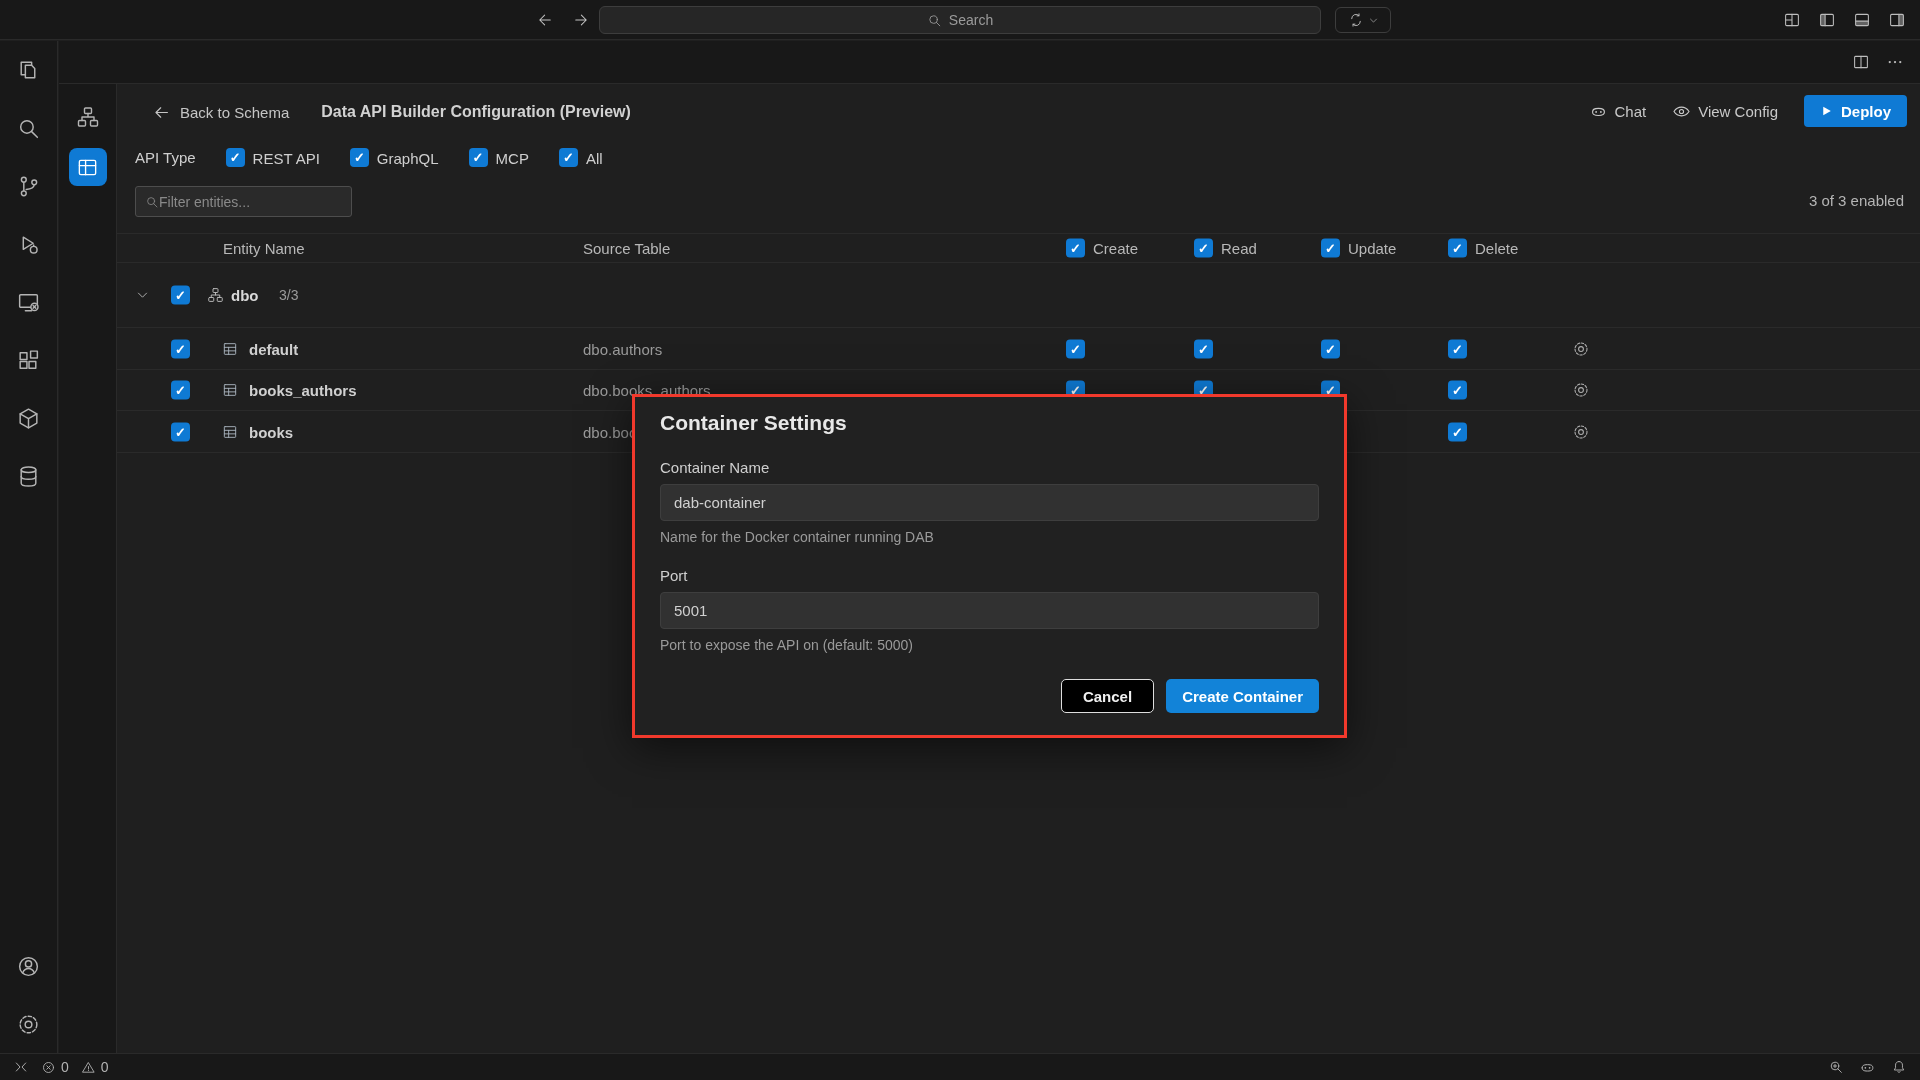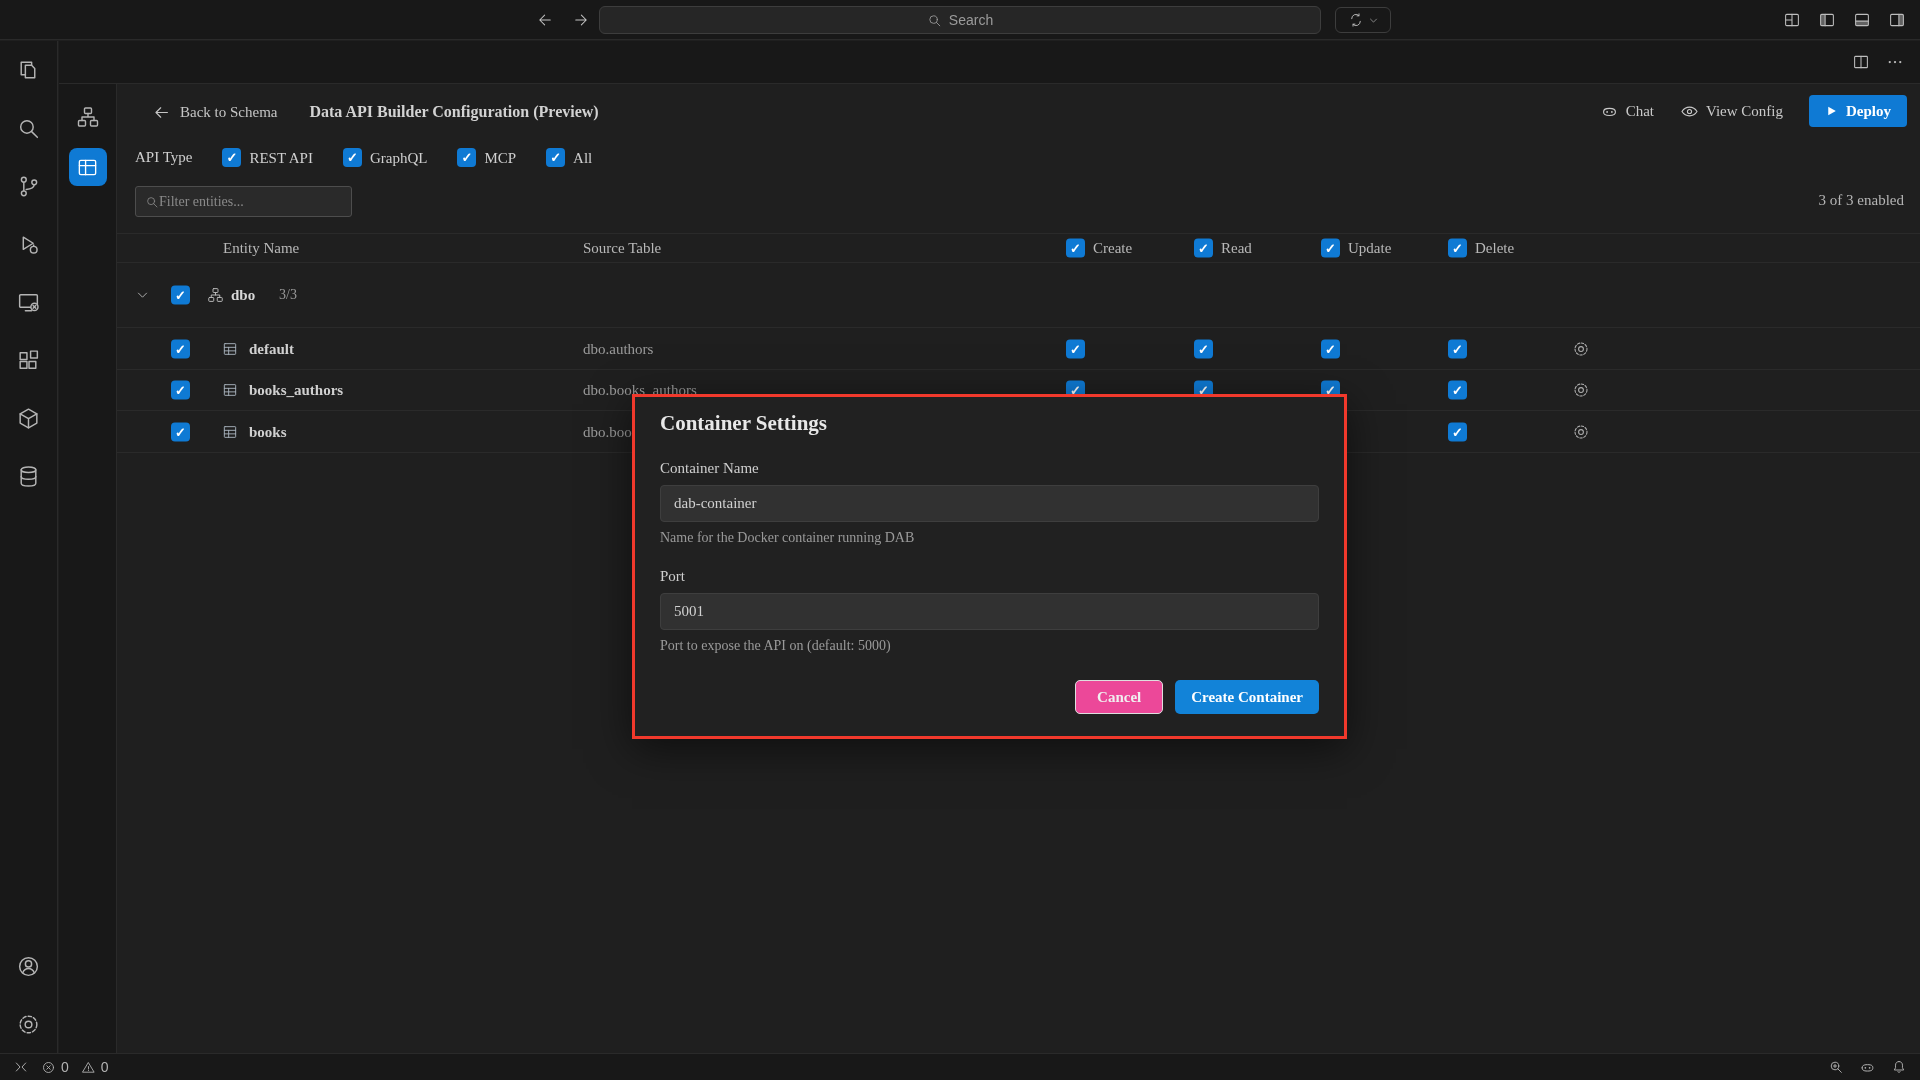--- a/index.html
+++ b/index.html
@@ -25,21 +25,21 @@
   .tabbar { height:43px; background:#181818; border-bottom:1px solid #2a2a2a; display:flex; align-items:stretch; }
   .tab { margin-left:8px; margin-bottom:-1px; width:412px; background:#1f1f1f; border-left:1px solid #2a2a2a; border-right:1px solid #2a2a2a; display:flex; align-items:center; gap:8px; padding:0 12px; font-size:15px; color:#d2d2d2; white-space:nowrap; overflow:hidden; z-index:1; cursor:pointer; }
   .tab-close { margin-left:auto; font-size:17px; color:#b0b0b0; line-height:1; padding:1px 4px; border-radius:4px; cursor:pointer; }
   .editor-actions { margin-left:auto; display:flex; align-items:center; gap:16px; padding-right:16px; color:#bdbdbd; }
 
   
   .webview { flex:1; display:flex; min-height:0; }
   .vstrip { width:58px; background:#181818; border-right:1px solid #2a2a2a; padding-top:14px; display:flex; flex-direction:column; align-items:center; gap:12px; }
   .vstrip-item { width:38px; height:38px; display:flex; align-items:center; justify-content:center; color:#b4b4b4; border-radius:8px; cursor:pointer; }
   .vstrip-item.active { background:#0f7ad4; color:#ffffff; }
-  .page { flex:1; position:relative; background:#1f1f1f; overflow:hidden;font-family:Liberation Serif, serif; }
+  .page { flex:1; position:relative; background:#1f1f1f; overflow:hidden; }
 
   
   .pg-head { position:absolute; top:14px; left:35px; height:28px; display:flex; align-items:center; }
   .back-link { display:flex; align-items:center; gap:9px; color:#c5c5c5; font-size:15px; cursor:pointer; }
   .pg-title { margin-left:32px; font-size:16px; font-weight:700; color:#d2d2d2; }
   .pg-actions { position:absolute; top:11px; right:13px; height:32px; display:flex; align-items:center; gap:26px; }
   .txt-btn { display:flex; align-items:center; gap:7px; color:#c9c9c9; font-size:15px; cursor:pointer; }
   .deploy-btn { height:32px; padding:0 16px; background:#0f7ad4; color:#ffffff; border:none; border-radius:4px; font-size:15px; font-weight:600; display:flex; align-items:center; gap:8px; font-family:inherit; cursor:pointer; }
 
   
@@ -76,21 +76,21 @@
   .crud-label { font-size:15px; color:#b8b8b8; }
   .c-gear { left:1455px; color:#b0b0b0; cursor:pointer; }
 
   
   .dialog { position:absolute; left:515px; top:310px; width:715px; background:#212121; border:3px solid #f1392c; box-shadow:0 10px 40px rgba(0,0,0,.55); z-index:20; padding:14px 25px 22px 25px; }
   .dlg-title { font-size:21px; font-weight:700; color:#e8e8e8; }
   .dlg-label { margin-top:24px; font-size:15px; color:#cfcfcf; }
   .dlg-input { margin-top:8px; width:100%; height:37px; background:#313131; border:1px solid #3e3e3e; border-radius:4px; color:#d0d0d0; font-size:15px; font-family:inherit; padding:0 13px; outline:none; }
   .dlg-help { margin-top:8px; font-size:14px; color:#9a9a9a; }
   .dlg-btns { margin-top:26px; display:flex; justify-content:flex-end; gap:12px; }
-  .btn-cancel { height:34px; padding:0 21px; background:#ec4899; border:1px solid #dedede; border-radius:5px; color:#f0f0f0; font-size:15px; font-weight:600; font-family:inherit; cursor:pointer; }
+  .btn-cancel { height:34px; padding:0 21px; background:#000000; border:1px solid #dedede; border-radius:5px; color:#f0f0f0; font-size:15px; font-weight:600; font-family:inherit; cursor:pointer; }
   .btn-primary { height:34px; padding:0 16px; background:#1283d8; border:none; border-radius:5px; color:#ffffff; font-size:15px; font-weight:700; font-family:inherit; cursor:pointer; }
 
   
   .statusbar { position:absolute; left:0; right:0; bottom:0; height:27px; background:#181818; border-top:1px solid #2a2a2a; display:flex; align-items:center; font-size:14px; color:#b3b3b3; padding:0 13px; }
   .sb-left { display:flex; align-items:center; gap:12px; }
   .sb-item { display:flex; align-items:center; gap:5px; cursor:pointer; }
   .sb-right { margin-left:auto; display:flex; align-items:center; gap:15px; }
 </style>
 </head>
 <body>

